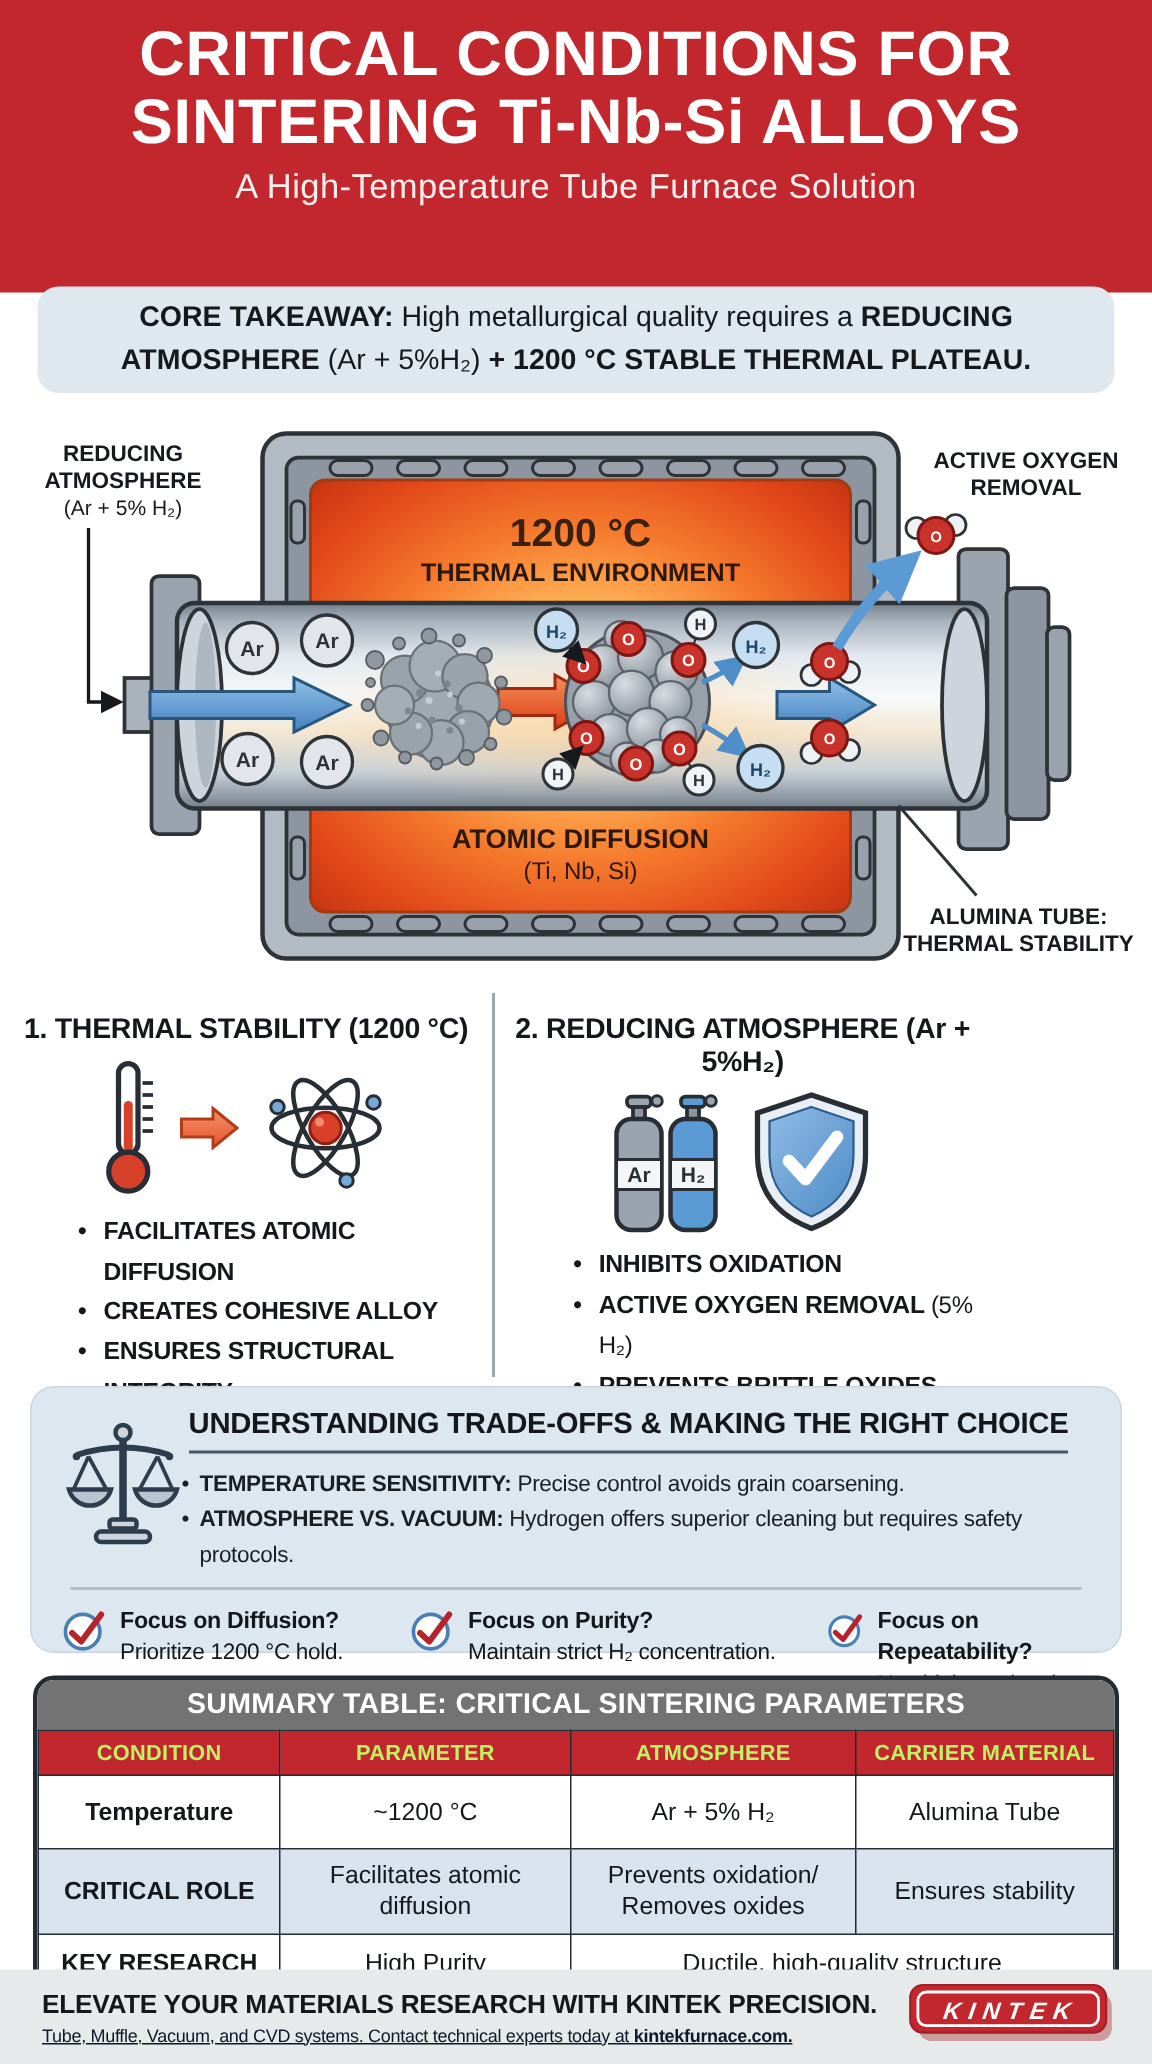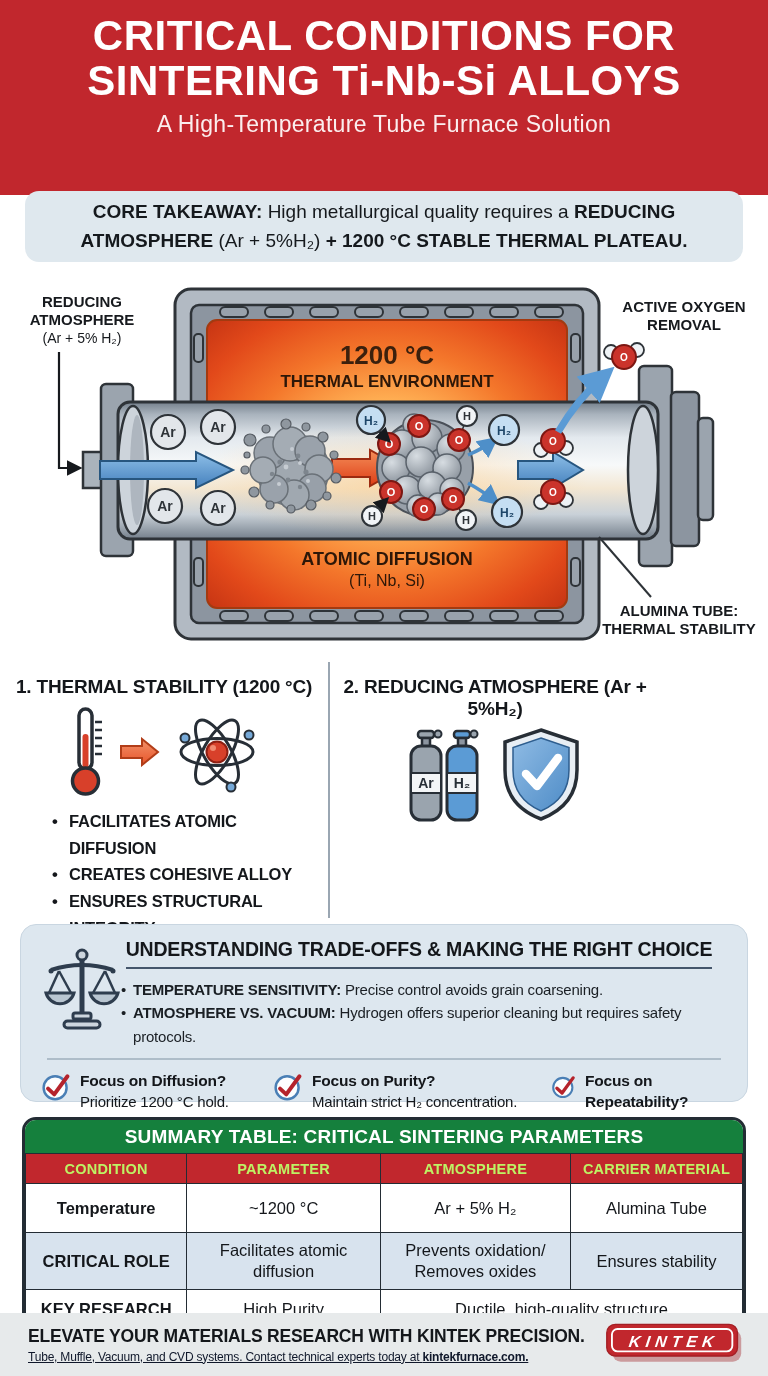--- a/index.html
+++ b/index.html
@@ -45,21 +45,21 @@
   .focus-item{display:flex;gap:9px;align-items:flex-start;}
   .focus-item.f1{flex:0 0 232px;}
   .focus-item.f2{flex:0 0 278px;}
   .focus-item.f3{flex:1;justify-content:center;}
   .focus-txt{line-height:1.35;}
   .focus-q{font-size:15.5px;font-weight:700;letter-spacing:-.2px;}
   .focus-a{font-size:15px;font-weight:400;letter-spacing:-.2px;}
   
   .summary{position:absolute;top:1117px;left:22px;right:22px;border:3px solid #232c34;
            border-radius:14px;overflow:hidden;background:#ffffff;}
-  .tbl-title{background:#15803d;color:#ffffff;font-size:19px;font-weight:700;text-align:center;
+  .tbl-title{background:#737373;color:#ffffff;font-size:19px;font-weight:700;text-align:center;
              height:33px;line-height:33px;letter-spacing:.2px;}
   table.sum-table{width:100%;border-collapse:collapse;font-size:16.5px;color:#14171b;}
   table.sum-table th{background:#c1272d;color:#bef264;font-size:14.5px;font-weight:700;
                      height:29px;padding:0 2px;letter-spacing:.2px;}
   table.sum-table th,table.sum-table td{border:1.6px solid #232c34;text-align:center;}
   table.sum-table td{padding:4px 6px;line-height:1.25;}
   tr.r1 td{height:40px;}
   tr.r2 td{height:48px;background:#d8e3ee;}
   tr.r3 td{height:31px;}
   td.rowhead{font-weight:700;}
@@ -431,20 +431,25 @@
             <linearGradient id="shg1" x1="0" y1="0" x2="1" y2="1">
               <stop offset="0%" stop-color="#8fbbe4"></stop>
               <stop offset="100%" stop-color="#4e8cc7"></stop>
             </linearGradient>
           </defs>
         <path d="M42,4 L78,16 V44 C78,70 63,85 42,93 C21,85 6,70 6,44 V16 Z" fill="#e8eef4" stroke="#272e36" stroke-width="3.5"></path>
         <path d="M42,12 L70,21.5 V44 C70,65 58,78 42,85 C26,78 14,65 14,44 V21.5 Z" fill="url(#shg1)" stroke="#2e5e8f" stroke-width="1.5"></path>
         <path d="M27,48 L38,60 L59,32" stroke="#ffffff" stroke-width="8.5" fill="none" stroke-linecap="round" stroke-linejoin="round"></path>
       </svg>
     </div>
+    <ul class="bullets">
+      <li><span>INHIBITS OXIDATION</span></li>
+      <li><span>ACTIVE OXYGEN REMOVAL</span> <span class="bl-sub-inline">(5% H₂)</span></li>
+      <li><span>PREVENTS BRITTLE OXIDES</span></li>
+    </ul>
   </div>
 </div>
 
 <div class="tradeoffs">
   <div class="scale-wrap">
     <svg width="78" height="84" viewBox="0 0 78 84">
       <g stroke="#2e3d4e" fill="none">
         <circle cx="39" cy="8" r="5" fill="#cdd6de" stroke-width="3"></circle>
         <line x1="39" y1="13" x2="39" y2="66" stroke-width="5"></line>
         <path d="M8,23 Q39,13 70,23" stroke-width="4"></path>

